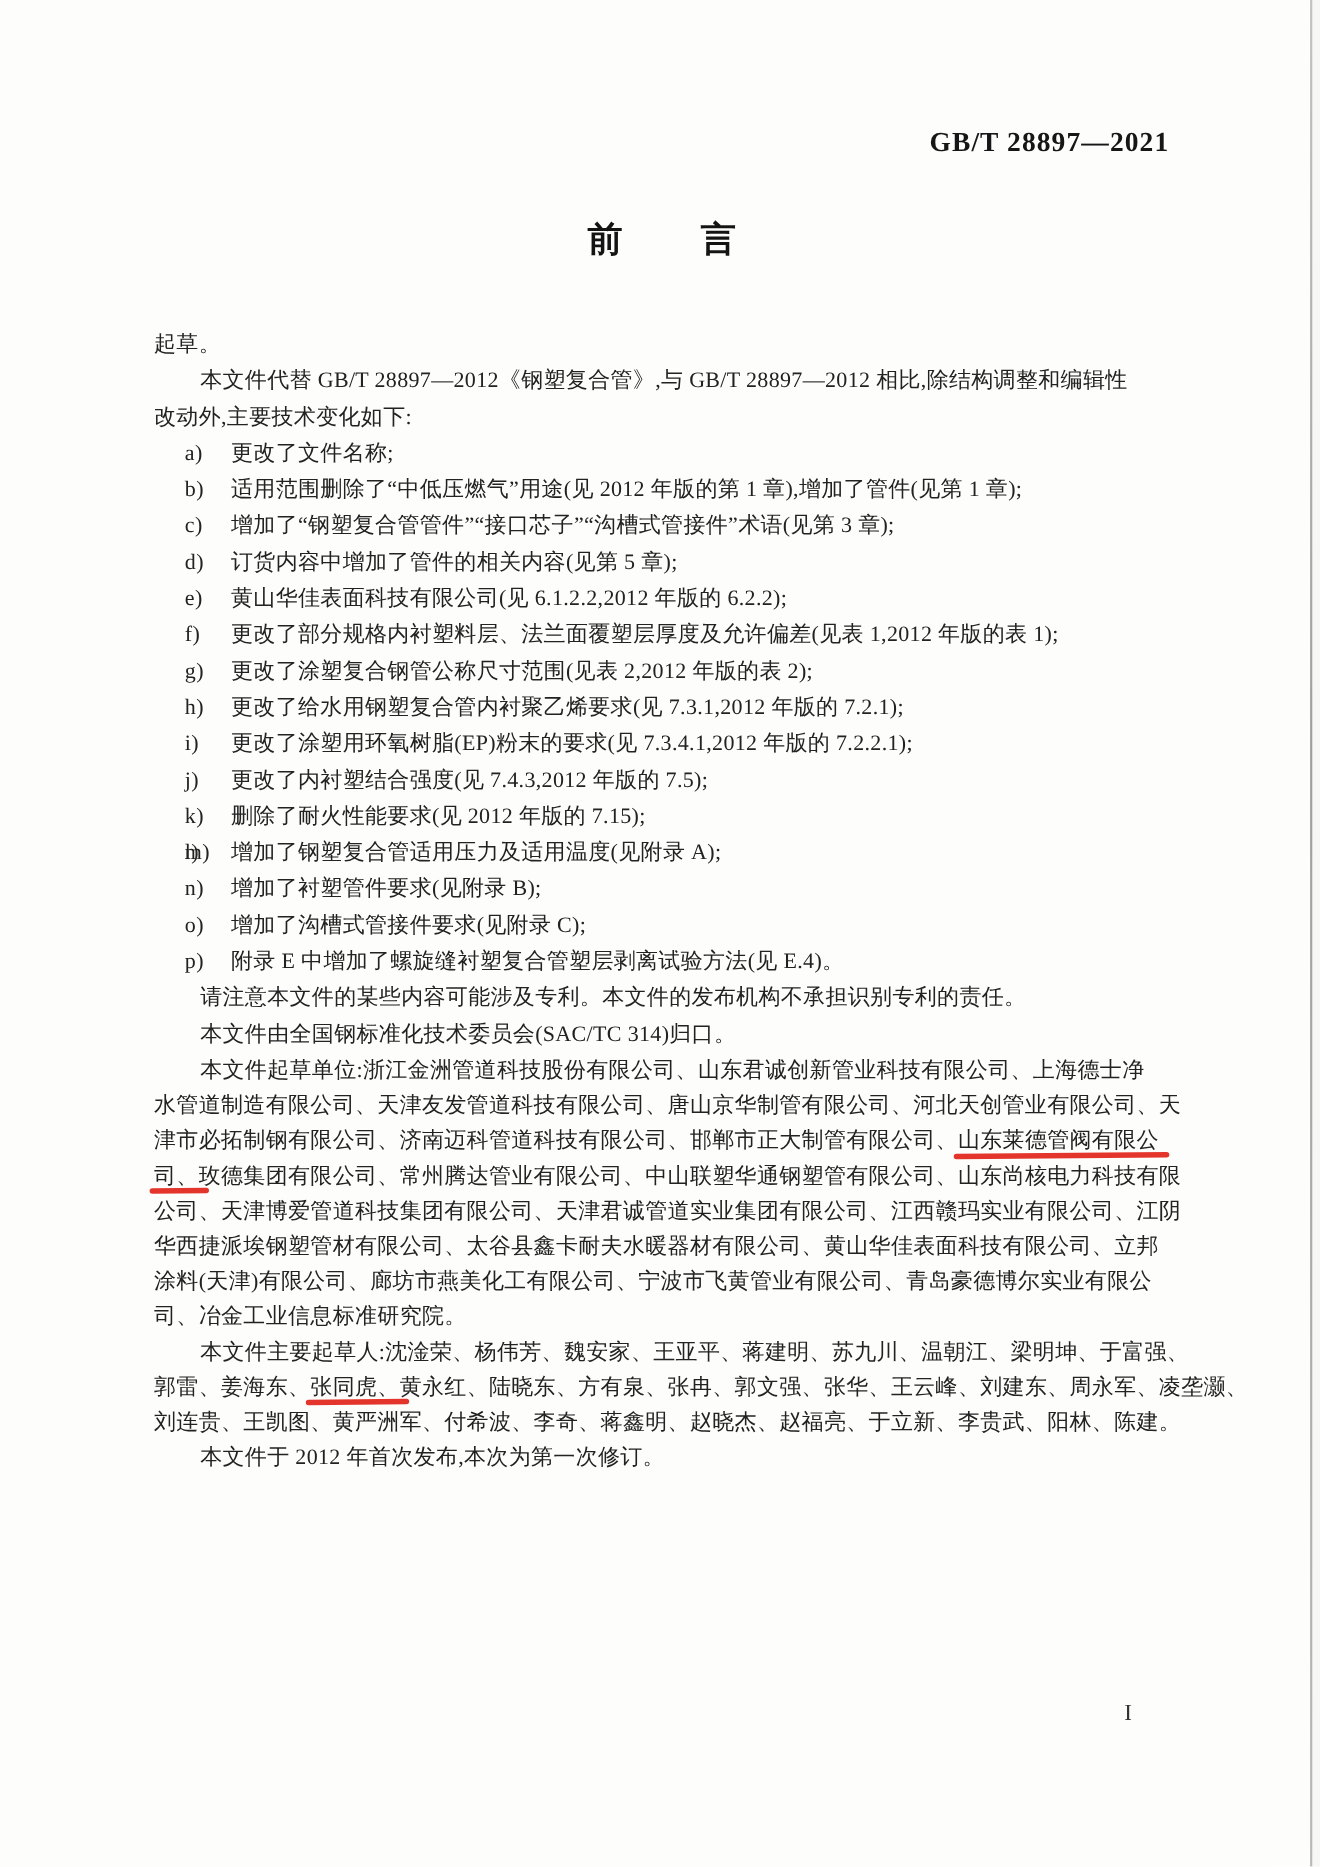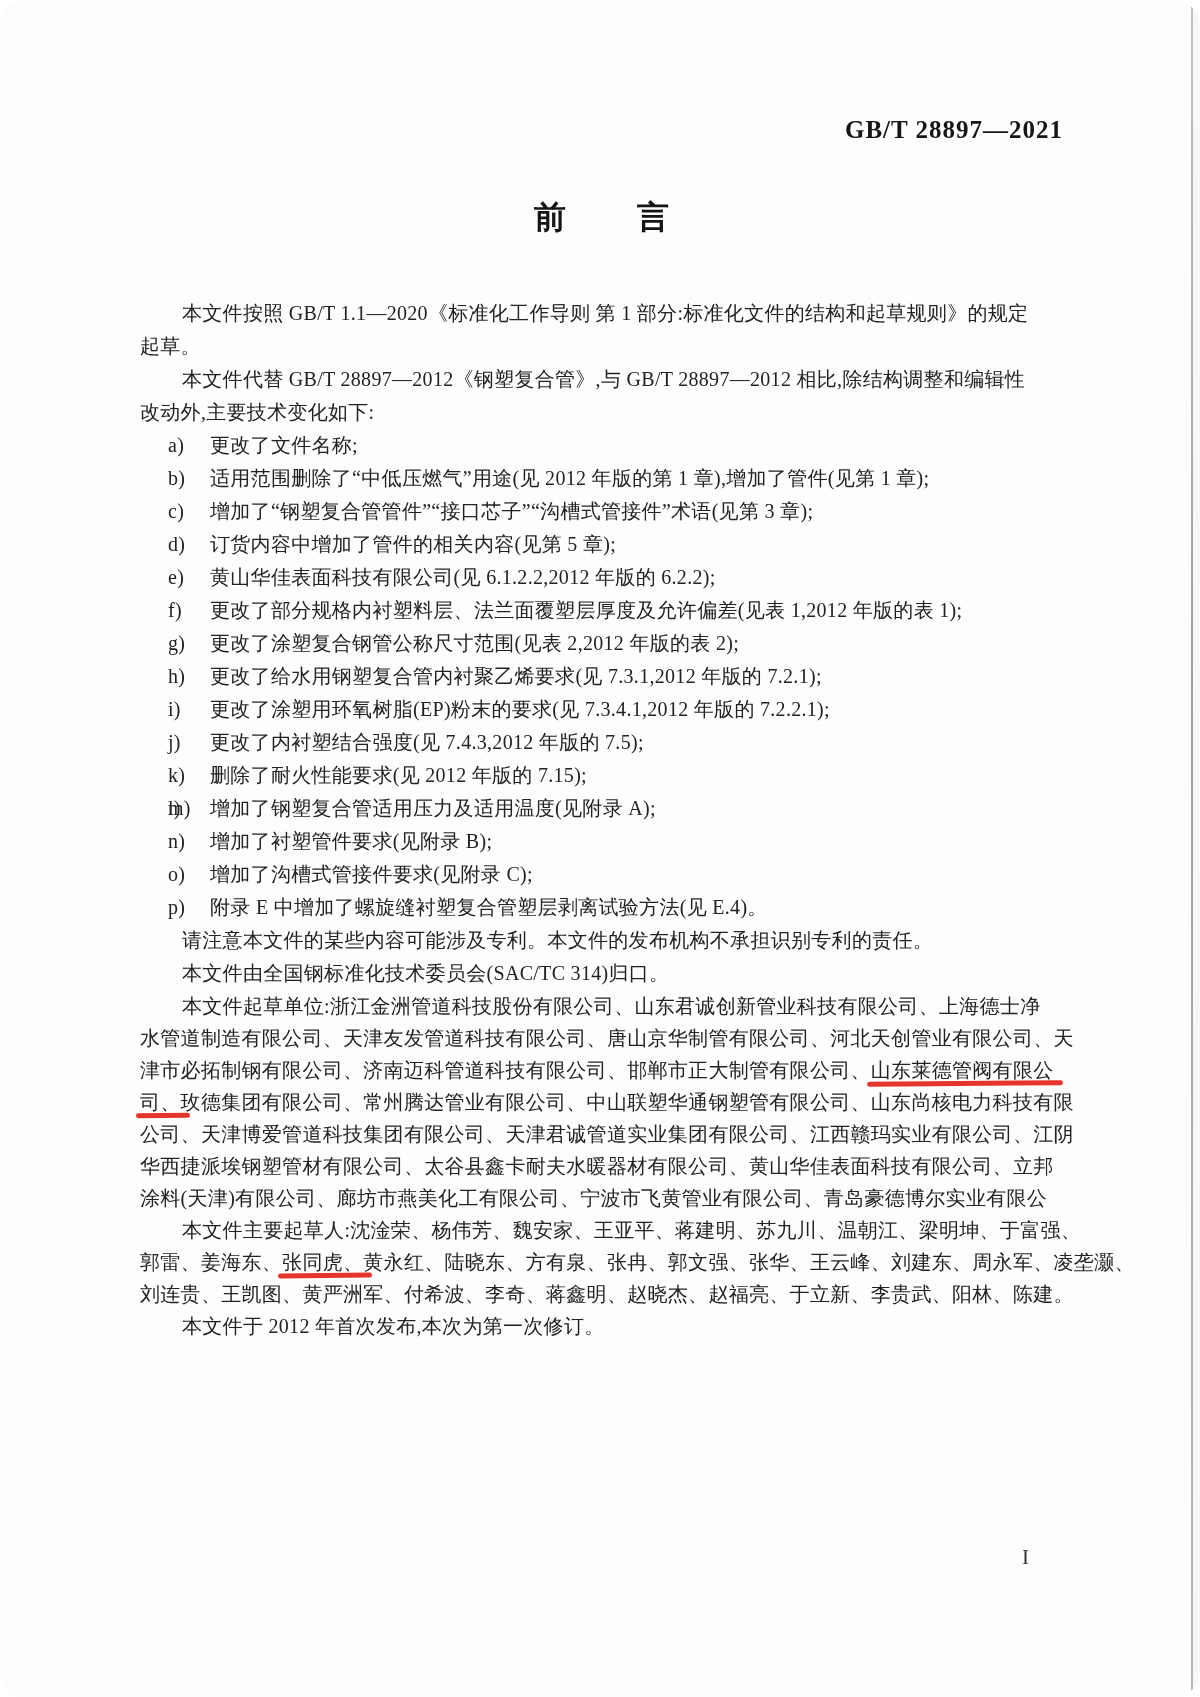--- a/index.html
+++ b/index.html
@@ -1,18 +1,18 @@
 <!DOCTYPE html>
 <html><head>
 <meta charset="utf-8">
 <style>
   html,body{margin:0;padding:0;background:#ffffff;}
   .page{
     position:relative;width:1200px;height:1697px;background:#fdfdfc;
-    font-family:"Liberation Serif","DejaVu Serif",serif;color:#1f1f1f;overflow:hidden;border-radius:26px;
+    font-family:"Liberation Serif","DejaVu Serif",serif;color:#1f1f1f;overflow:hidden;
   }
   .edge-line{position:absolute;top:0;bottom:0;right:7px;width:2px;background:linear-gradient(to bottom,#c2c2c2,#9f9f9f 40%,#b9b9b9);}
   .edge-strip{position:absolute;top:0;bottom:0;right:0;width:7px;background:#f7f7f6;}
   .std-code{
     position:absolute;top:116px;left:140px;width:923px;text-align:right;
     font-size:25px;font-weight:700;letter-spacing:1px;color:#161616;
   }
   .doc-title{
     position:absolute;top:196px;left:140px;width:923px;text-align:center;
     font-size:32px;font-weight:700;color:#141414;
@@ -44,21 +44,20 @@
 
   <div class="std-code">GB/T 28897—2021</div>
 
   <div class="doc-title">
     <span class="t1">前</span>
     <span class="t2">言</span>
   </div>
 
   <div class="content">
 
-    <div class="ln ind">本文件按照 GB/T 1.1—2020《标准化工作导则  第 1 部分:标准化文件的结构和起草规则》的规定</div>
     <div class="ln">起草。</div>
 
     <div class="ln ind">本文件代替 GB/T 28897—2012《钢塑复合管》,与 GB/T 28897—2012 相比,除结构调整和编辑性</div>
     <div class="ln">改动外,主要技术变化如下:</div>
 
     <div>
       <div class="ln li"><span class="mk">a)</span><span>更改了文件名称;</span></div>
       <div class="ln li"><span class="mk">b)</span><span>适用范围删除了“中低压燃气”用途(见 2012 年版的第 1 章),增加了管件(见第 1 章);</span></div>
       <div class="ln li"><span class="mk">c)</span><span>增加了“钢塑复合管管件”“接口芯子”“沟槽式管接件”术语(见第 3 章);</span></div>
       <div class="ln li"><span class="mk">d)</span><span>订货内容中增加了管件的相关内容(见第 5 章);</span></div>
@@ -80,20 +79,21 @@
     <div class="ln ind">本文件由全国钢标准化技术委员会(SAC/TC 314)归口。</div>
 
     <div class="dense">
       <div class="ln ind">本文件起草单位:浙江金洲管道科技股份有限公司、山东君诚创新管业科技有限公司、上海德士净</div>
       <div class="ln">水管道制造有限公司、天津友发管道科技有限公司、唐山京华制管有限公司、河北天创管业有限公司、天</div>
       <div class="ln"><span>津市必拓制钢有限公司、济南迈科管道科技有限公司、邯郸市正大制管有限公司、</span><span class="redline">山东莱德管阀有限公</span></div>
       <div class="ln"><span class="redline">司、</span><span>玫德集团有限公司、常州腾达管业有限公司、中山联塑华通钢塑管有限公司、山东尚核电力科技有限</span></div>
       <div class="ln">公司、天津博爱管道科技集团有限公司、天津君诚管道实业集团有限公司、江西赣玛实业有限公司、江阴</div>
       <div class="ln">华西捷派埃钢塑管材有限公司、太谷县鑫卡耐夫水暖器材有限公司、黄山华佳表面科技有限公司、立邦</div>
       <div class="ln">涂料(天津)有限公司、廊坊市燕美化工有限公司、宁波市飞黄管业有限公司、青岛豪德博尔实业有限公</div>
+      <div class="ln">司、冶金工业信息标准研究院。</div>
 
       <div class="ln ind">本文件主要起草人:沈淦荣、杨伟芳、魏安家、王亚平、蒋建明、苏九川、温朝江、梁明坤、于富强、</div>
       <div class="ln"><span>郭雷、姜海东、</span><span class="redline">张同虎、</span><span>黄永红、陆晓东、方有泉、张冉、郭文强、张华、王云峰、刘建东、周永军、凌垄灏、</span></div>
       <div class="ln">刘连贵、王凯图、黄严洲军、付希波、李奇、蒋鑫明、赵晓杰、赵福亮、于立新、李贵武、阳林、陈建。</div>
 
       <div class="ln ind">本文件于 2012 年首次发布,本次为第一次修订。</div>
     </div>
 
   </div>
 

